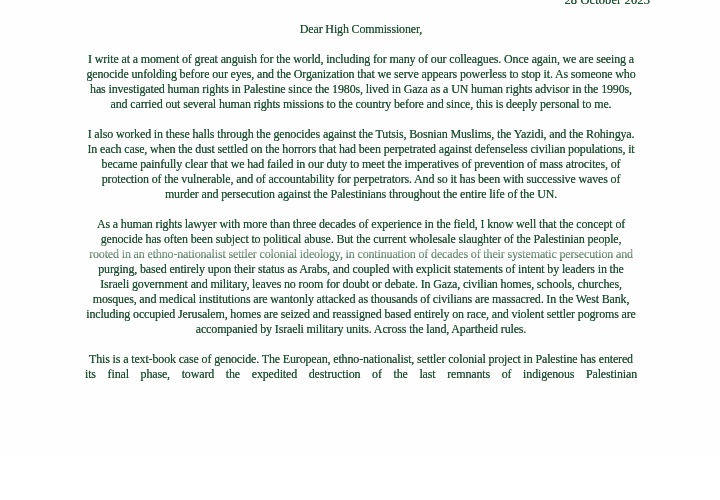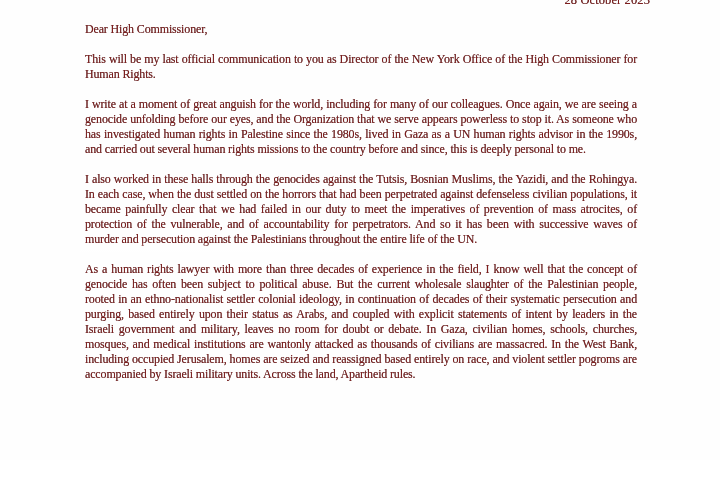--- a/index.html
+++ b/index.html
@@ -4,21 +4,21 @@
 <style>
   html, body { margin: 0; padding: 0; background: #ffffff; }
 
   .page {
     position: relative;
     width: 720px;
     height: 460px;
     background: #fefefe;
     overflow: hidden;
     font-family: "Liberation Serif", "DejaVu Serif", serif;
-    color: #7f1d1d;
+    color: #14532d;
   }
 
   .date-line {
     position: absolute;
     top: -7px;              
     left: 0;
     width: 650px;
     text-align: right;
     font-size: 12.5px;
     line-height: 15px;
@@ -31,21 +31,21 @@
     left: 85px;
     top: 22px;
     width: 552px;
     font-size: 12px;
     line-height: 15px;
     letter-spacing: -0.15px;
     text-align: justify;
     text-shadow: 0 0 0.6px rgba(25,25,25,0.65); 
   }
 
-  .letter-body p { margin: 0 0 15px 0; }
+  .letter-body p { margin: 0 0 15px 0; text-align: center; }
 
   .salutation { text-align: left; }
 
   
   .clipped-paragraph { text-align-last: justify; margin-bottom: 0; }
 
   
   .scan-fade {
     position: absolute;
     left: 80px;
@@ -64,27 +64,27 @@
 <body>
 
 <div class="page">
 
   <div class="date-line">28 October 2023</div>
 
   <div class="letter-body">
 
     <p class="salutation">Dear High Commissioner,</p>
 
-    <p>This will be my last official communication to you as Director of the New York Office of the High Commissioner for Human Rights.</p>
 
     <p>I write at a moment of great anguish for the world, including for many of our colleagues. Once again, we are seeing a genocide unfolding before our eyes, and the Organization that we serve appears powerless to stop it. As someone who has investigated human rights in Palestine since the 1980s, lived in Gaza as a UN human rights advisor in the 1990s, and carried out several human rights missions to the country before and since, this is deeply personal to me.</p>
 
     <p>I also worked in these halls through the genocides against the Tutsis, Bosnian Muslims, the Yazidi, and the Rohingya.  In each case, when the dust settled on the horrors that had been perpetrated against defenseless civilian populations, it became painfully clear that we had failed in our duty to meet the imperatives of prevention of mass atrocites, of protection of the vulnerable, and of accountability for perpetrators.  And so it has been with successive waves of murder and persecution against the Palestinians throughout the entire life of the UN.</p>
 
 
     <p>As a human rights lawyer with more than three decades of experience in the field, I know well that the concept of genocide has often been subject to political abuse. But the current wholesale slaughter of the Palestinian people, rooted in an ethno-nationalist settler colonial ideology, in continuation of decades of their systematic persecution and purging, based entirely upon their status as Arabs, and coupled with explicit statements of intent by leaders in the Israeli government and military, leaves no room for doubt or debate. In Gaza, civilian homes, schools, churches, mosques, and medical institutions are wantonly attacked as thousands of civilians are massacred. In the West Bank, including occupied Jerusalem, homes are seized and reassigned based entirely on race, and violent settler pogroms are accompanied by Israeli military units. Across the land, Apartheid rules.</p>
 
+    <p class="clipped-paragraph">This is a text-book case of genocide. The European, ethno-nationalist, settler colonial project in Palestine has entered its final phase, toward the expedited destruction of the last remnants of indigenous Palestinian</p>
 
   </div>
 
   <div class="scan-fade"></div>
 
 </div>
 
 </body></html>

